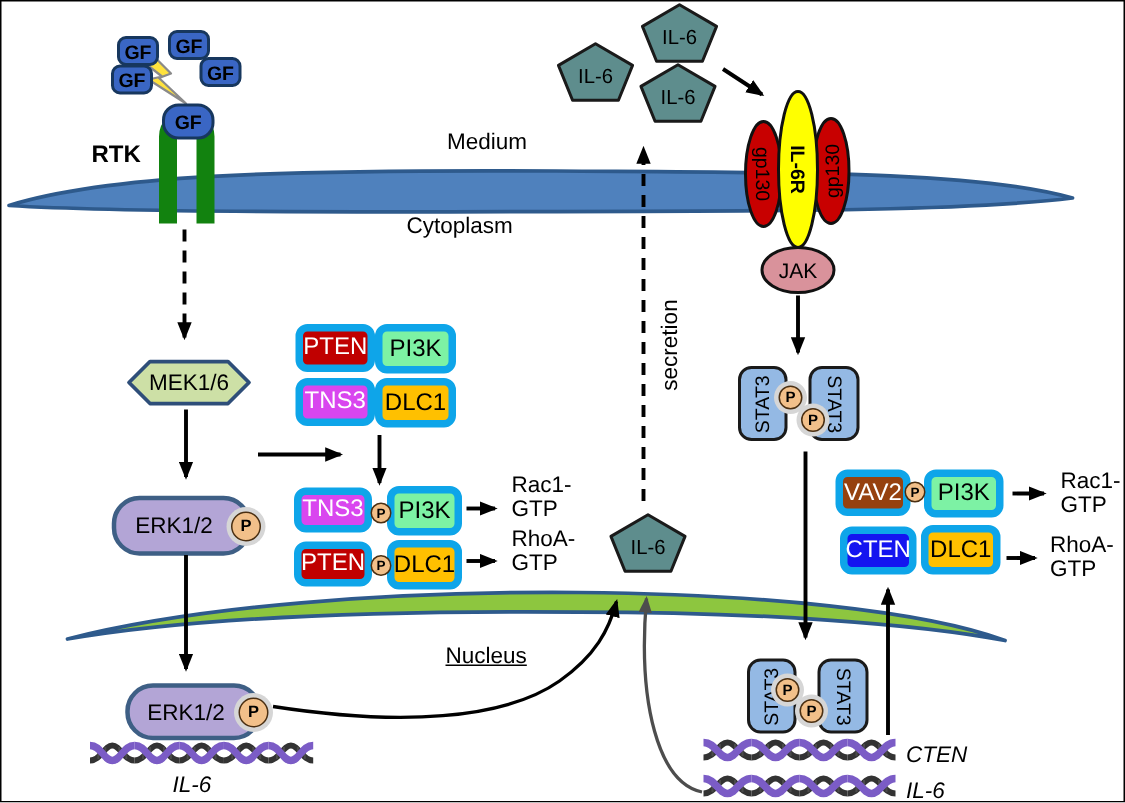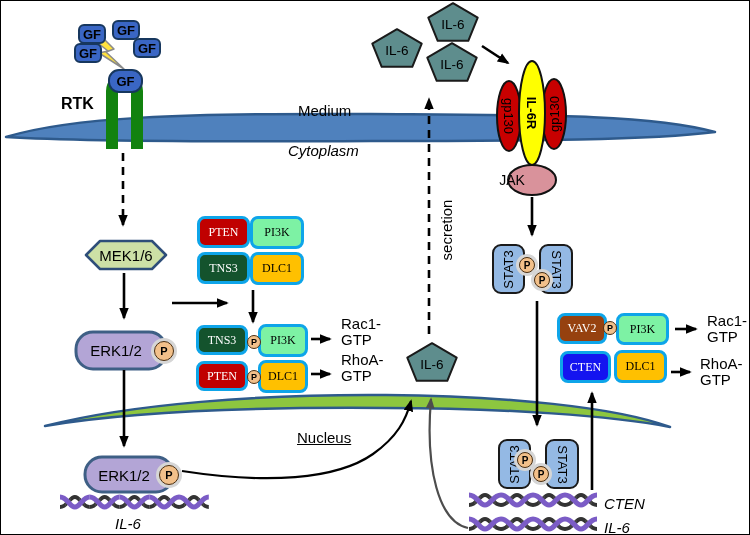--- a/index.html
+++ b/index.html
@@ -2,24 +2,24 @@
 <html><head>
 <meta charset="utf-8">
 <style>
   html,body{margin:0;padding:0;background:#fff;font-family:"Liberation Sans",sans-serif;}
   .stage{position:relative;width:750px;height:535px;background:#fff;border:1px solid #000;box-sizing:border-box;overflow:hidden;}
   .layer{position:absolute;left:0;top:0;}
   .abs{position:absolute;box-sizing:border-box;}
   .ctr{display:flex;align-items:center;justify-content:center;text-align:center;}
   .lbl{font-size:15px;color:#000;white-space:nowrap;}
   .bold{font-weight:bold;}
-  .pbox{position:absolute;border:3px solid #0ea5e9;border-radius:8px;display:flex;align-items:center;justify-content:center;font-size:12px;color:#000;box-sizing:border-box;background:#fff;font-family:Liberation Serif, serif;}
+  .pbox{position:absolute;border:5px solid #0ea5e9;border-radius:8px;display:flex;align-items:center;justify-content:center;font-size:16px;color:#000;box-sizing:border-box;background:#fff;}
   .red{background:#C00000;color:#fff;}
   .mint{background:#7DF2A4;}
-  .purple{background:#14532d;color:#fff;}
+  .purple{background:#d946ef;color:#fff;}
   .amber{background:#FFC000;}
   .brown{background:#96410F;color:#fff;}
   .bluebox{background:#1414F0;color:#fff;}
   .gf{position:absolute;background:#3A66C4;border:2px solid #17375E;border-radius:6px;color:#000;font-weight:bold;font-size:13px;display:flex;align-items:center;justify-content:center;box-sizing:border-box;}
   .p-circle{position:absolute;background:#F2C08A;border:1.5px solid #4A2F12;border-radius:50%;display:flex;align-items:center;justify-content:center;font-weight:bold;color:#000;box-sizing:border-box;}
   .p-sm{width:14px;height:14px;font-size:9px;}
   .p-md{width:16px;height:16px;font-size:10px;box-shadow:0 0 0 3px #d6d6d6;}
   .p-lg{width:20px;height:20px;font-size:11px;box-shadow:0 0 0 3px #d6d6d6;}
   .stat3box{position:absolute;background:#94B9E4;border:2px solid #1a1a1a;border-radius:9px;display:flex;align-items:center;justify-content:center;box-sizing:border-box;}
   .stat3box span{font-size:13px;color:#000;white-space:nowrap;}
@@ -116,22 +116,22 @@
         <use href="#dnaT" x="96"></use>
   </g>
   <g transform="translate(468,515)">
     <use href="#dnaT" x="0"></use>
         <use href="#dnaT" x="32"></use>
         <use href="#dnaT" x="64"></use>
         <use href="#dnaT" x="96"></use>
   </g>
 </svg>
 
-<div class="abs lbl" style="left:297px;top:101px;">Medium</div>
-<div class="abs lbl" style="left:287px;top:141px;font-style:italic;">Cytoplasm</div>
+<div class="abs lbl" style="left:297px;top:85px;">Medium</div>
+<div class="abs lbl" style="left:270px;top:141px;">Cytoplasm</div>
 <div class="abs lbl" style="left:296px;top:428px;text-decoration:underline;">Nucleus</div>
 <div class="vlabel rotm90" style="left:400px;top:221px;width:90px;height:16px;font-size:15px;">secretion</div>
 
 <div class="gf" style="left:77px;top:23px;width:28px;height:20px;">GF</div>
 <div class="gf" style="left:111px;top:19px;width:28px;height:20px;">GF</div>
 <div class="gf" style="left:73px;top:42px;width:28px;height:20px;">GF</div>
 <div class="gf" style="left:132px;top:37px;width:28px;height:20px;">GF</div>
 <div class="gf" style="left:107px;top:68px;width:35px;height:24px;border-radius:11px;">GF</div>
 <div class="abs lbl bold" style="left:60px;top:94px;font-size:16px;">RTK</div>
 
@@ -159,21 +159,21 @@
 GTP</div>
 
 <div class="abs ctr" style="left:427px;top:15px;width:50px;height:16px;font-size:13.5px;">IL-6</div>
 <div class="abs ctr" style="left:371px;top:41px;width:50px;height:16px;font-size:13.5px;">IL-6</div>
 <div class="abs ctr" style="left:426px;top:55px;width:50px;height:16px;font-size:13.5px;">IL-6</div>
 <div class="abs ctr" style="left:406px;top:355px;width:50px;height:16px;font-size:13.5px;">IL-6</div>
 
 <div class="vlabel rot90" style="left:478px;top:107px;width:60px;height:16px;">gp130</div>
 <div class="vlabel rotm90" style="left:523px;top:105px;width:60px;height:16px;">gp130</div>
 <div class="vlabel rot90" style="left:501px;top:104px;width:60px;height:16px;font-weight:600;">IL-6R</div>
-<div class="abs ctr" style="left:487px;top:170px;width:48px;height:18px;font-size:14px;">JAK</div>
+<div class="abs ctr" style="left:507px;top:170px;width:48px;height:18px;font-size:14px;">JAK</div>
 
 <div class="stat3box" style="left:491px;top:243px;width:33px;height:50px;">
       <span class="rotm90">STAT3</span>
     </div>
 <div class="stat3box" style="left:538px;top:243px;width:34px;height:50px;">
       <span class="rot90">STAT3</span>
     </div>
 <div class="p-circle p-md" style="left:518px;top:256px;">P</div>
 <div class="p-circle p-md" style="left:533px;top:271px;">P</div>
 

